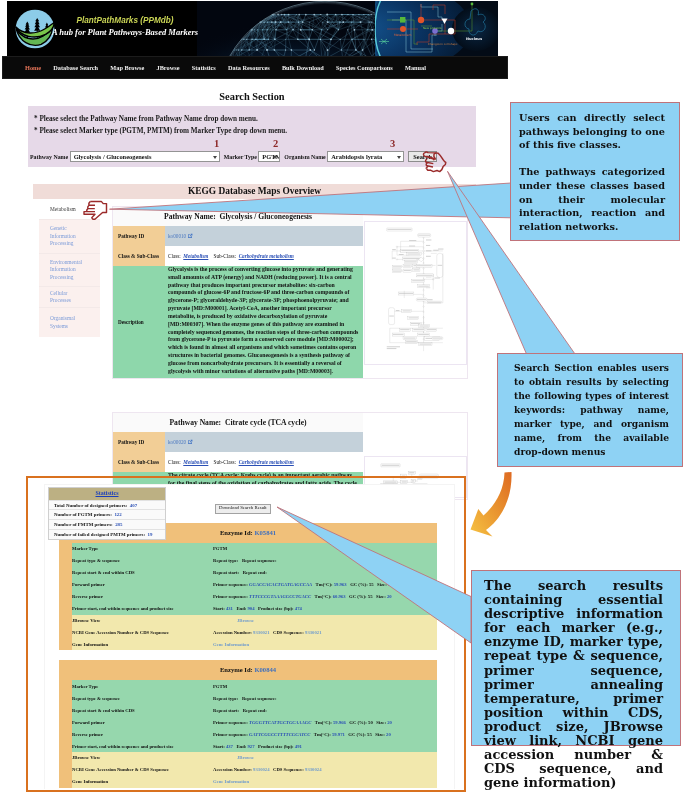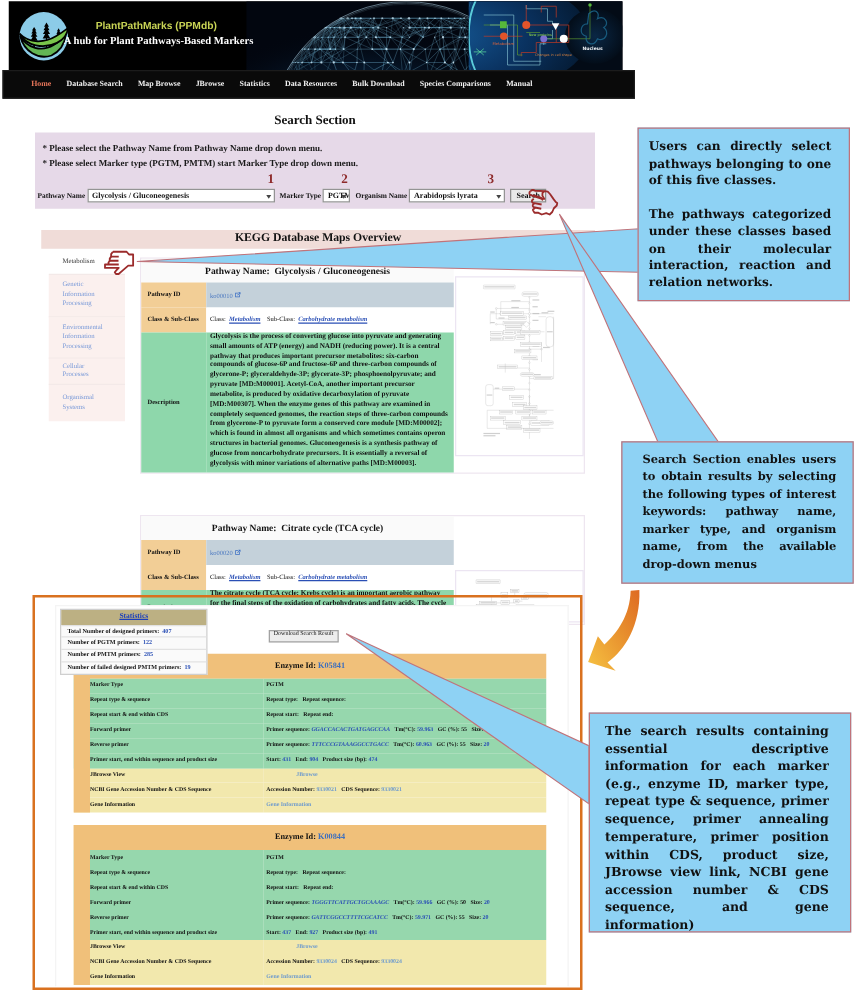--- a/index.html
+++ b/index.html
@@ -8,21 +8,21 @@
 #root{position:relative;width:685px;height:795px;overflow:hidden;}
 
 
 .page{position:absolute;left:0;top:0;width:512px;height:795px;background:#fff;}
 
 
 .banner{position:absolute;left:7px;top:1px;width:491px;height:55px;background:#000;overflow:hidden;}
 .banner .globe{position:absolute;left:190px;top:0;width:185px;height:55px;overflow:hidden;}
 .banner .pathimg{position:absolute;left:368px;top:0;width:123px;height:55px;overflow:hidden;background:#030a1c;}
 .logo{position:absolute;left:6px;top:6px;width:44px;height:44px;}
-.brand{position:absolute;left:44px;top:15px;width:148px;}
+.brand{position:absolute;left:44px;top:15px;width:148px;font-style:italic;}
 .brand .t1{font-family:"Liberation Sans",sans-serif;font-weight:bold;font-size:8.2px;color:#c9d455;letter-spacing:0px;text-align:center;line-height:9px;}
 .brand .t2{font-family:"Liberation Serif",serif;font-weight:bold;font-size:8.5px;color:#ffffff;text-align:center;line-height:11px;margin-top:2px;white-space:nowrap;}
 
 
 .nav{position:absolute;left:2px;top:56px;width:506px;height:23px;background:#0a0a0a;border:1px solid #1c1c1c;box-sizing:border-box;}
 .nav ul{list-style:none;margin:0;padding:0;display:flex;align-items:center;height:21px;padding-left:22px;}
 .nav li{font-family:"Liberation Serif",serif;font-weight:bold;font-size:6.3px;color:#f2f2f2;margin-right:12.2px;white-space:nowrap;letter-spacing:0px;}
 .nav li.active{color:#e8765a;}
 
 
@@ -857,21 +857,21 @@
           <li class="">Bulk Download</li>
           <li class="">Species Comparisons</li>
           <li class="">Manual</li>
         </ul>
     </div>
 
     <div class="searchwrap">
       <div class="search-title">Search Section</div>
       <div class="search-body">
         <div class="note" style="top:9px">* Please select the Pathway Name from Pathway Name drop down menu.</div>
-        <div class="note" style="top:21px">* Please select Marker type (PGTM, PMTM) start Marker Type drop down menu.</div>
+        <div class="note" style="top:21px">* Please select Marker type (PGTM, PMTM) from Marker Type drop down menu.</div>
         <div class="search-row">
           <span class="lbl">Pathway Name</span>
           <div class="sel w1"><span>Glycolysis / Gluconeogenesis</span><span class="car"></span></div>
           <span class="lbl" style="margin-left:4px">Marker Type</span>
           <div class="sel w2"><span>PGTM</span><span class="car"></span></div>
           <span class="lbl" style="margin-left:4px">Organism Name</span>
           <div class="sel w3"><span>Arabidopsis lyrata</span><span class="car"></span></div>
           <div class="btn-search">Search</div>
         </div>
         <span class="stepnum" style="left:186px;top:32px">1</span>
@@ -1284,17 +1284,17 @@
 
   <div class="callout" id="co2" style="left:497px;top:353px;width:186px;height:114px;padding:7px 13px 0 16px;font-size:9.15px;line-height:13.95px;">
     <p>Search Section enables users to obtain results by selecting the following types of interest keywords: pathway name, marker type, and organism name, from the available drop-down menus</p>
   </div>
 
   <div class="callout" id="co1" style="left:510px;top:102px;width:170px;height:139px;padding:8px 14px 0 8px;font-size:9.7px;line-height:13.7px;">
     <p>Users can directly select pathways belonging to one of this five classes.</p>
     <p style="margin-top:13px">The pathways categorized under these classes based on their molecular interaction, reaction and relation networks.</p>
   </div>
 
-  <div class="callout" id="co3" style="left:471px;top:570px;width:210px;height:176px;padding:8px 17px 0 12px;font-size:10px;line-height:14.1px;">
+  <div class="callout" id="co3" style="left:471px;top:570px;width:210px;height:176px;padding:8px 17px 0 12px;font-size:13px;line-height:14.1px;">
     <p>The search results containing essential descriptive information for each marker (e.g., enzyme ID, marker type, repeat type &amp; sequence, primer sequence, primer annealing temperature, primer position within CDS, product size, JBrowse view link, NCBI gene accession number &amp; CDS sequence, and gene information)</p>
   </div>
 
 </div>
 
 </body></html>

